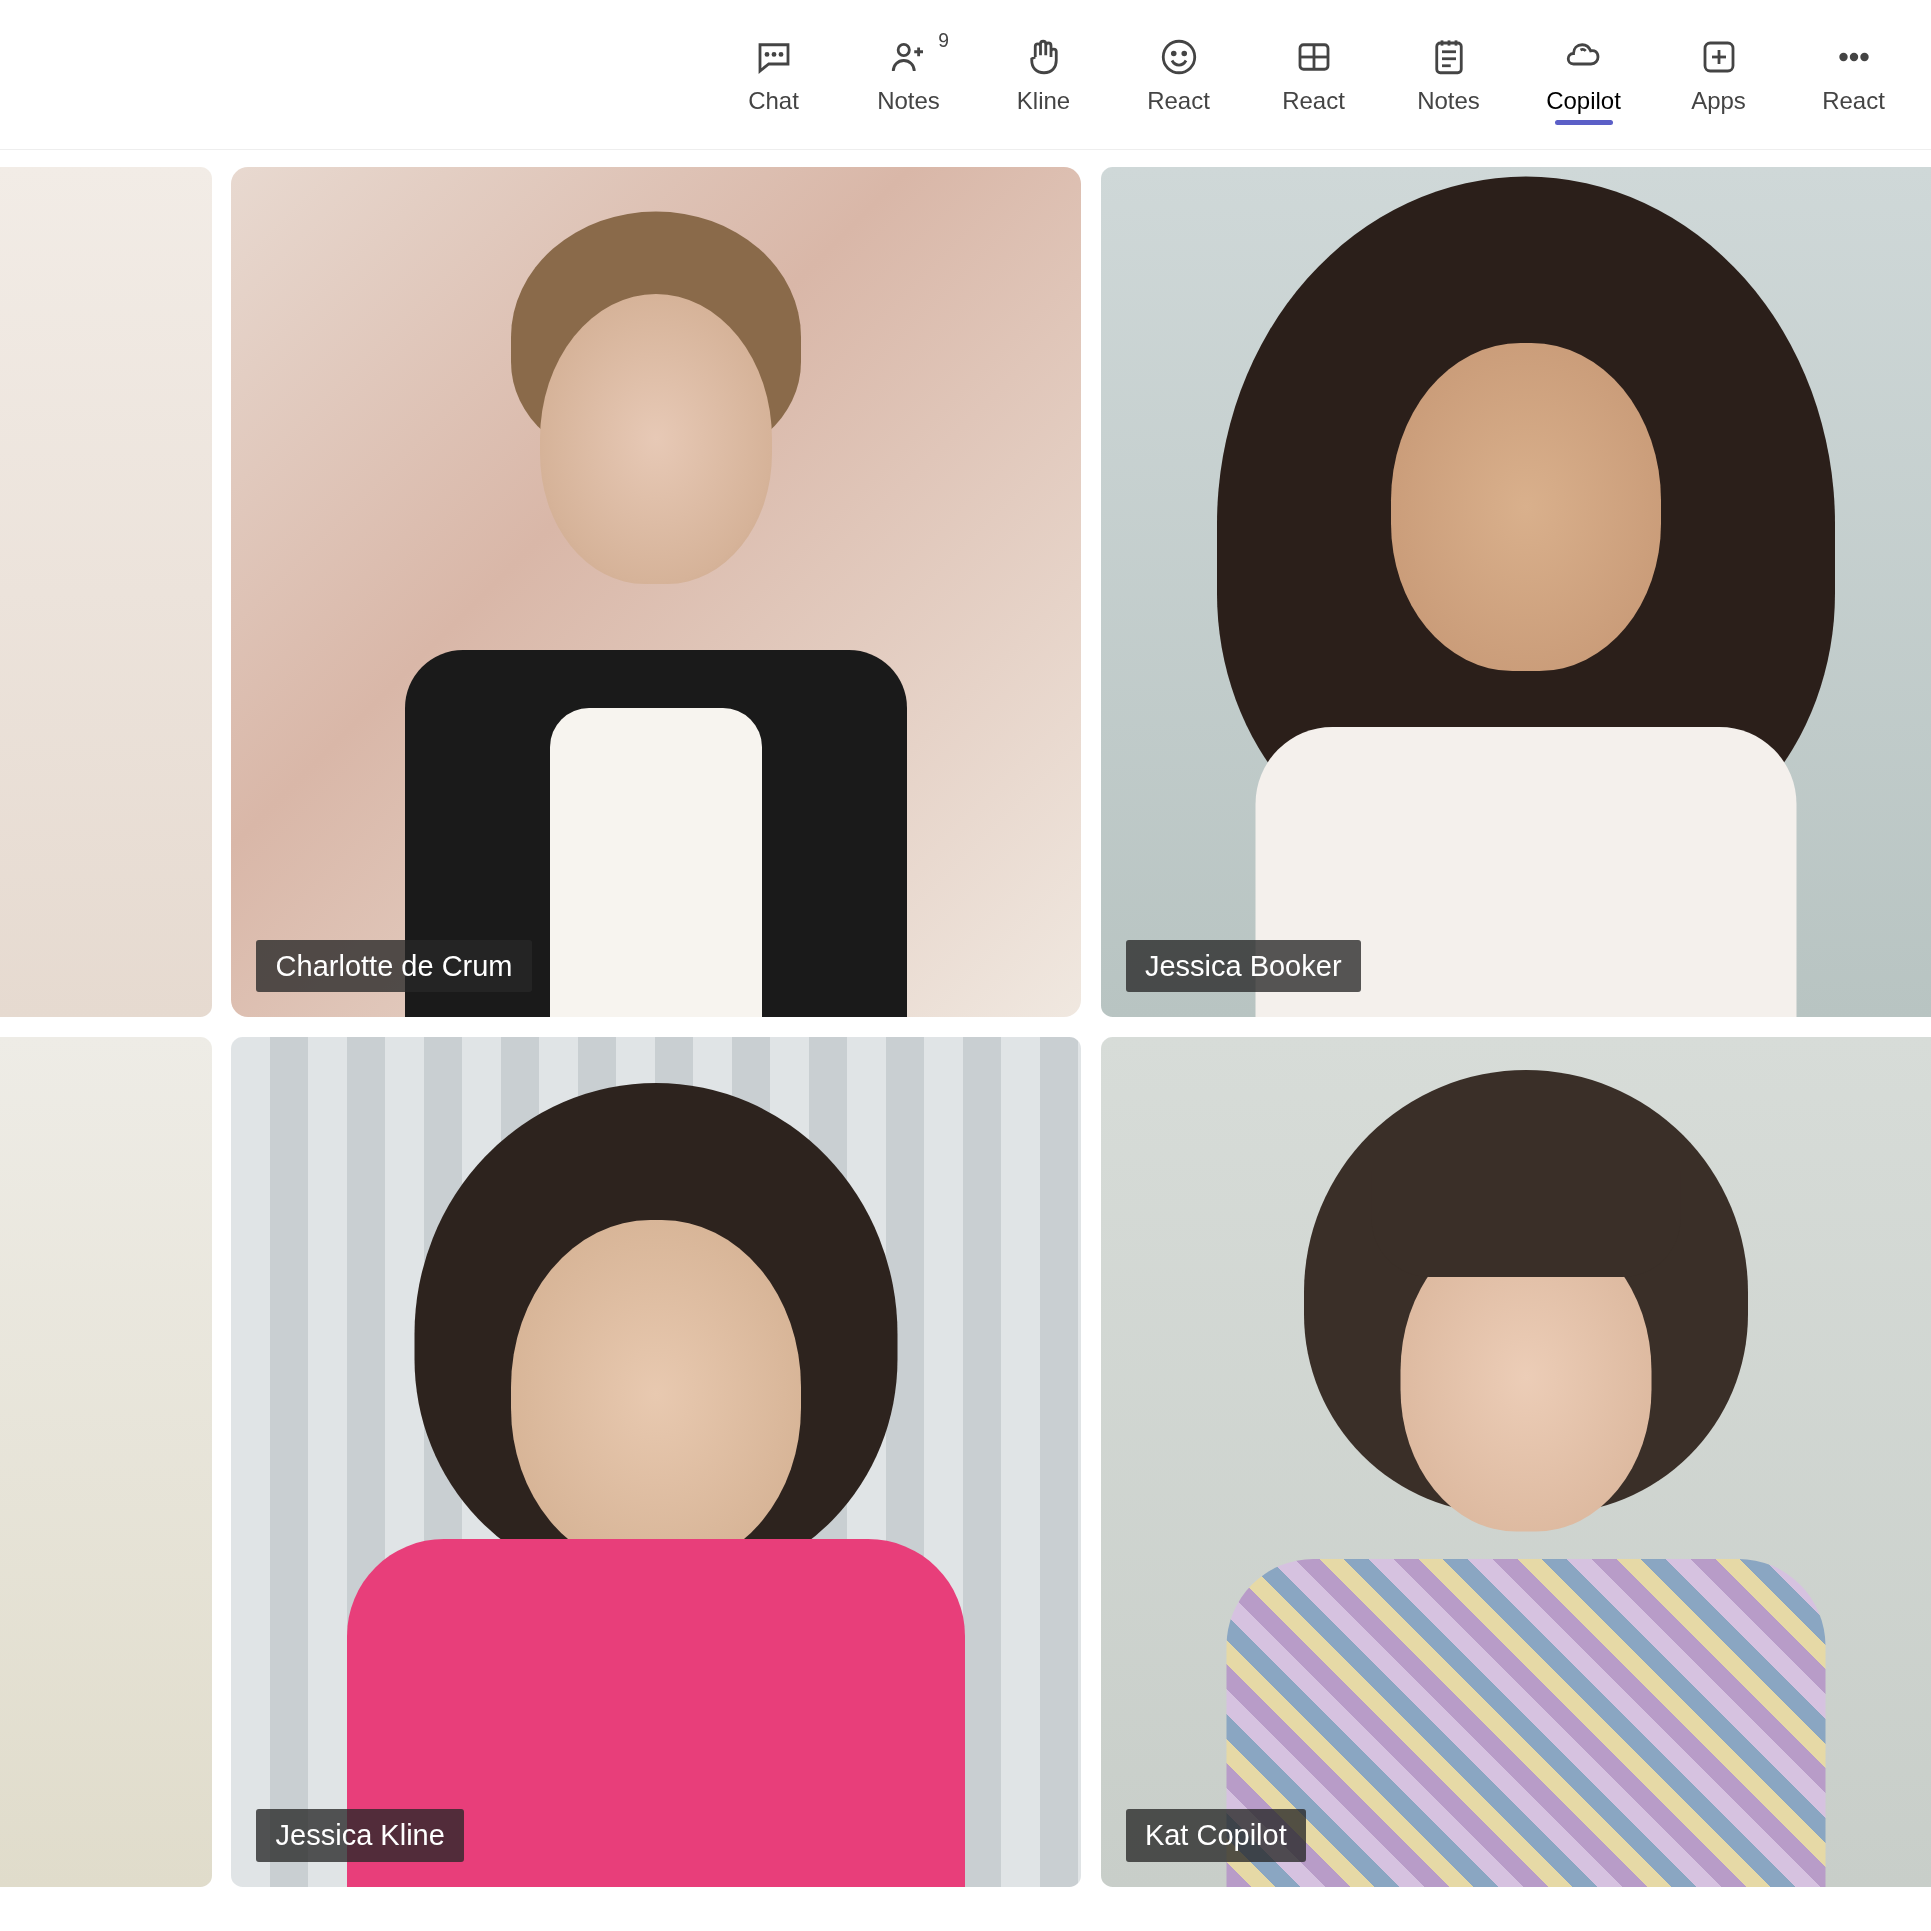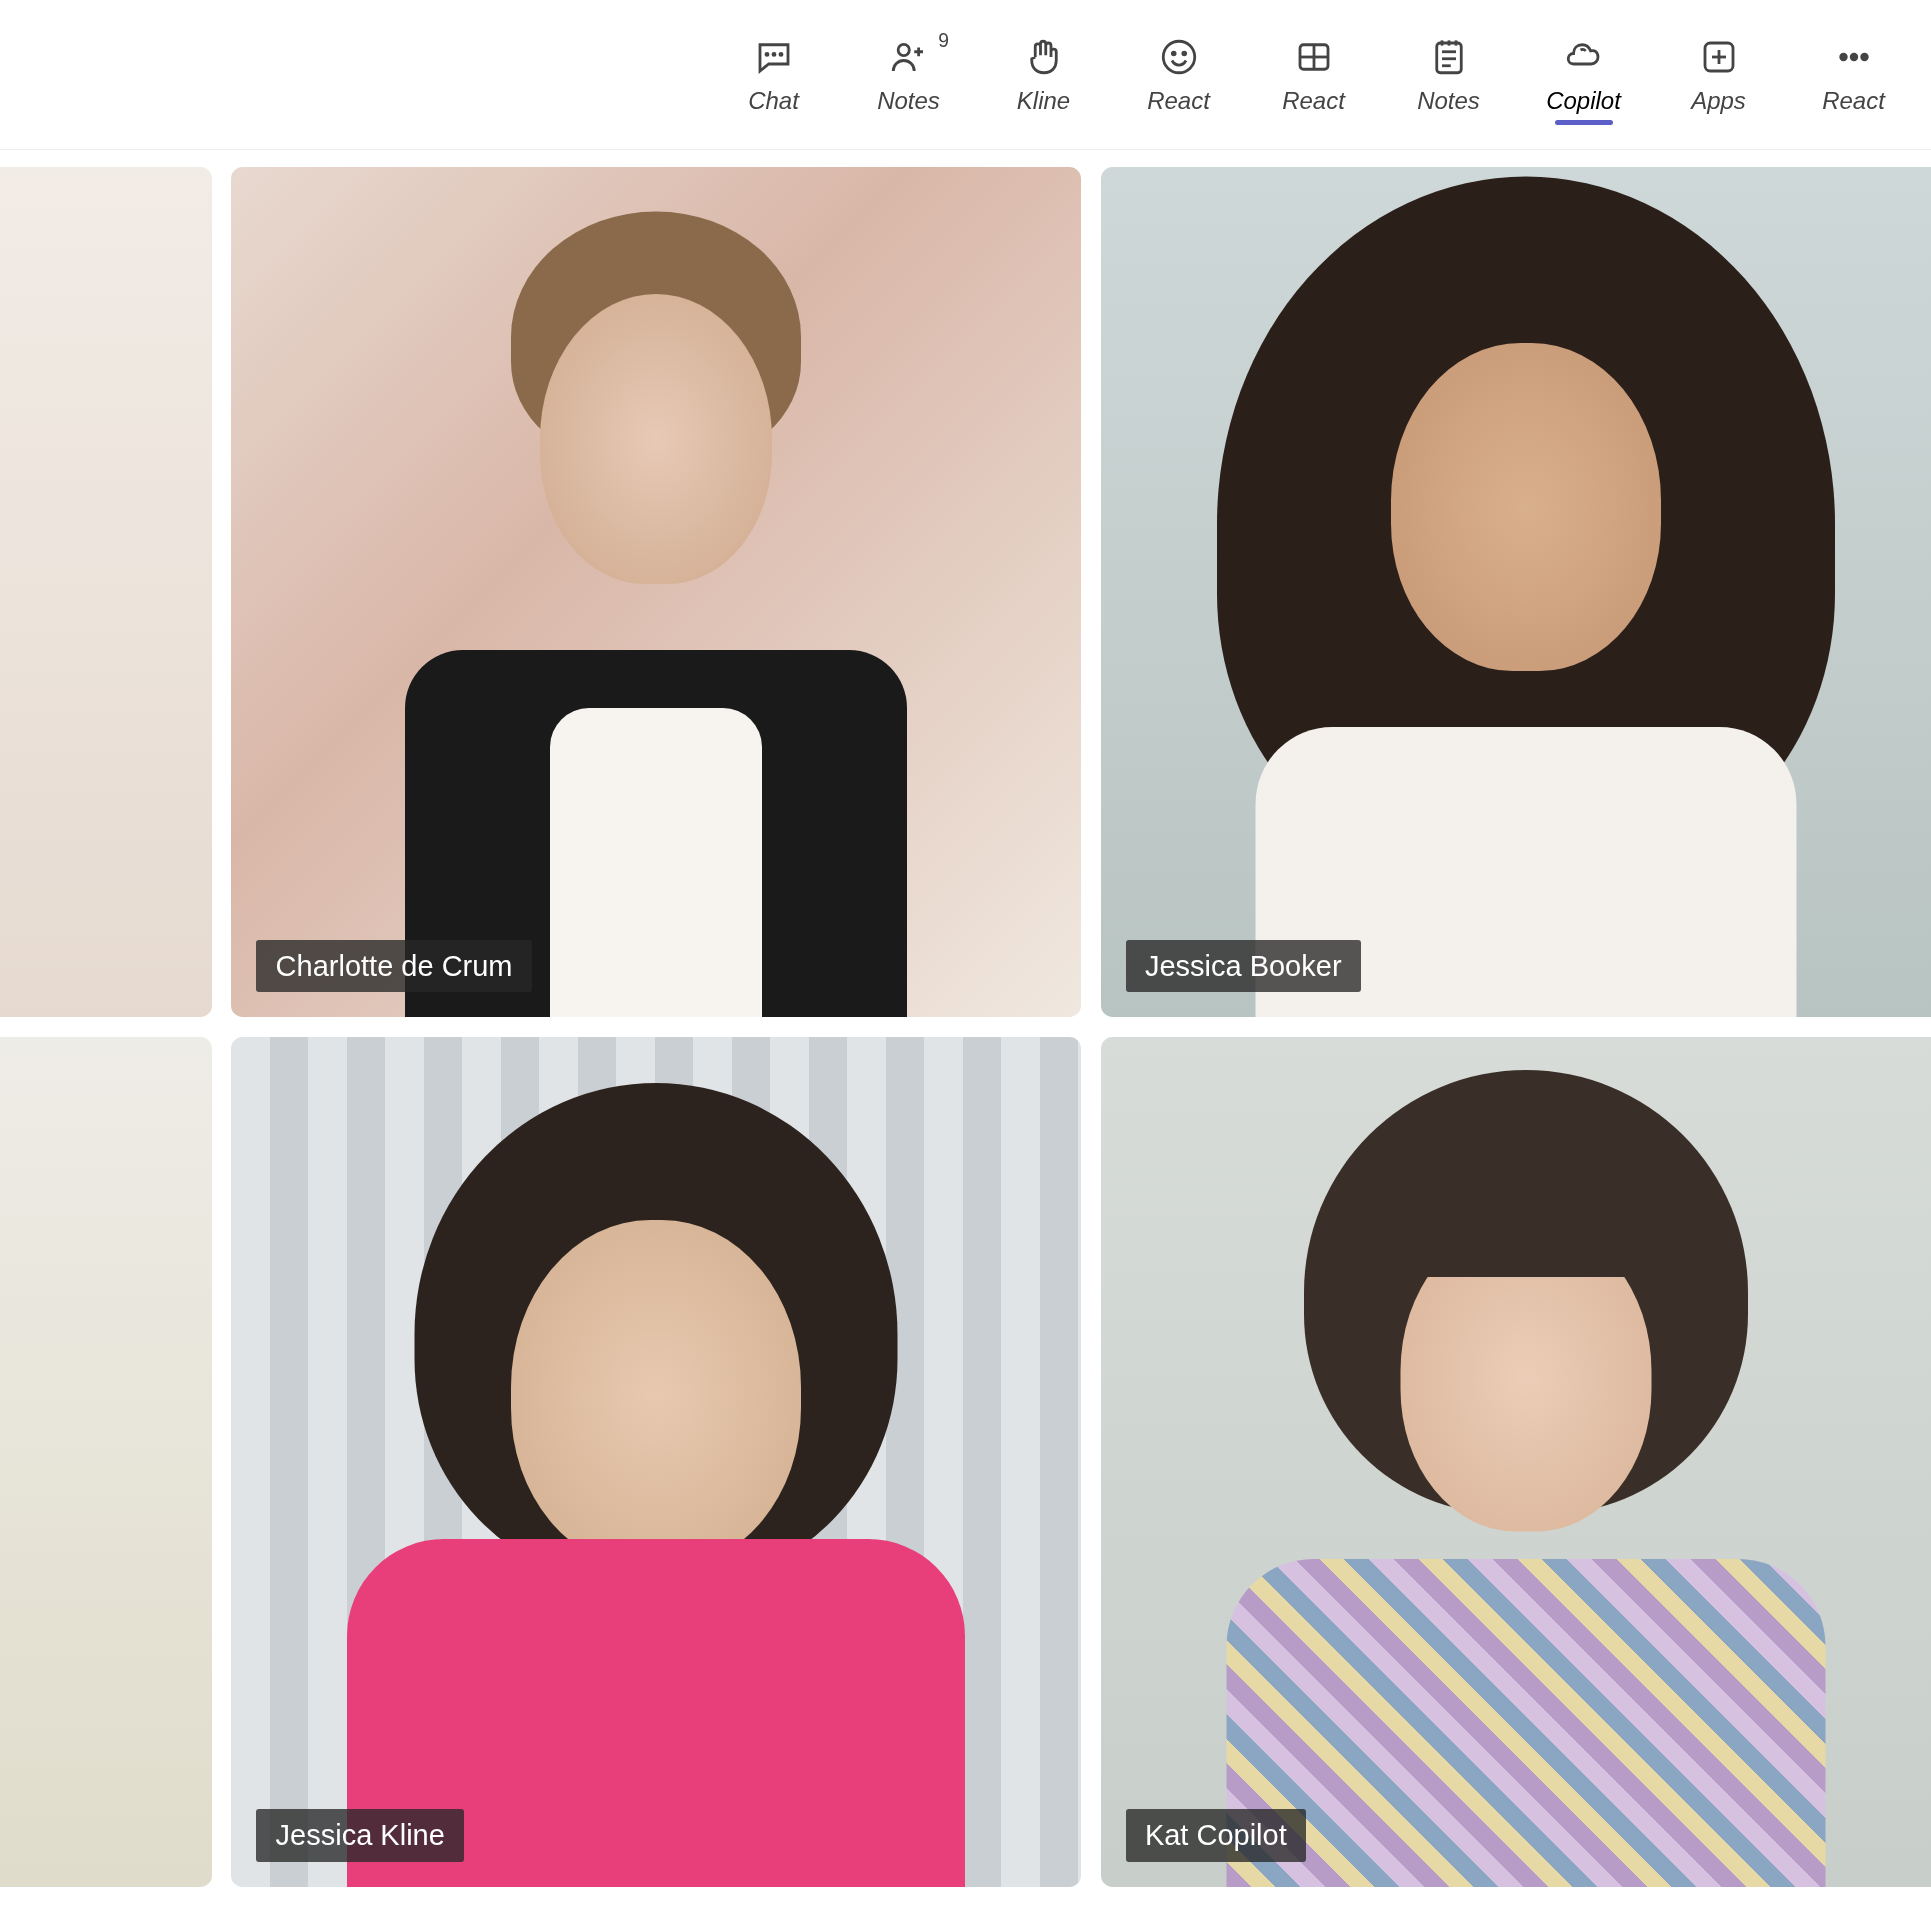--- a/index.html
+++ b/index.html
@@ -8,31 +8,31 @@
 
   
   .toolbar { height: 150px; background: #ffffff; display: flex; align-items: center; justify-content: flex-end; padding: 0 39px 0 0; border-bottom: 1px solid #eee; }
   .toolbar-items { display: flex; gap: 58px; align-items: flex-start; }
   .toolbar-btn { display: flex; flex-direction: column; align-items: center; justify-content: center; cursor: pointer; color: #444; font-size: 24px; gap: 7.7px; position: relative; min-width: 77px; }
   .toolbar-btn .ico { width: 46px; height: 46px; display: flex; align-items: center; justify-content: center; color: #444; position: relative; }
   .toolbar-btn svg { width: 42px; height: 42px; stroke: #444; fill: none; stroke-width: 1.6; }
   .toolbar-btn.active .lbl { color: #000000; }
   .toolbar-btn.active::after { content:""; position:absolute; bottom:-9.7px; width: 58px; height: 4.8px; background:#5b5fc7; border-radius: 2.9px; }
   .badge { position: absolute; top: -3.9px; right: -17.4px; font-size: 19.3px; color:#444; }
-  .toolbar-btn .lbl { white-space: nowrap; font-style: italic; }
+  .toolbar-btn .lbl { white-space: nowrap; }
 
   
   .stage { flex: 1; background: #ffffff; padding: 17.4px 0 0 0; }
   .grid { display: grid; grid-template-columns: 212px 850px 850px; grid-template-rows: 850px 850px; gap: 19.3px; justify-content: start; }
   .tile { position: relative; border-radius: 11.6px; overflow: hidden; background: #777; }
   .tile.partial { border-top-left-radius: 0; border-bottom-left-radius: 0; }
   .nametag { position: absolute; bottom: 25px; left: 25px; background: rgba(40,40,40,0.78); color: #fff; padding: 9.7px 19.3px; font-size: 29px; border-radius: 2.9px; font-weight: 400; }
 
   
-  .bg1 { background: linear-gradient(135deg,#e8d9d0 0%, #d9b7a8 40%, #f0e8e0 100%); }
+  .bg1 { background: linear-gradient(135deg,#e8d9d0 0%, #d9b7a8 40%, #f0e8e0 100%); border-radius: 17px; }
   .face1 { position:absolute; left:50%; top:32%; transform:translate(-50%,-50%); width:232px; height:290px; background: radial-gradient(ellipse at center,#e7c9b6 0%, #d6b399 70%, #c7a388 100%); border-radius: 50% 50% 45% 45%; }
   .hair1 { position:absolute; left:50%; top:20%; transform:translate(-50%,-50%); width:290px; height:251px; background:#8a6a4a; border-radius: 50% 50% 40% 40%; }
   .jacket1 { position:absolute; left:50%; bottom:0; transform:translateX(-50%); width:502px; height:367px; background:#1a1a1a; border-radius: 58px 58px 0 0; }
   .shirt1 { position:absolute; left:50%; bottom:0; transform:translateX(-50%); width:212px; height:309px; background:#f7f4ef; border-radius: 39px 39px 0 0; }
 
   .bg2 { background: linear-gradient(180deg,#cfd8d8 0%, #b8c4c2 100%); }
   .hair2 { position:absolute; left:50%; top:42%; transform:translate(-50%,-50%); width:618px; height:695px; background:#2b1f1a; border-radius: 50% 50% 40% 40%; }
   .face2 { position:absolute; left:50%; top:40%; transform:translate(-50%,-50%); width:270px; height:328px; background: radial-gradient(ellipse at center,#d9b08c 0%, #c99b78 80%); border-radius: 48% 48% 45% 45%; }
   .shirt2 { position:absolute; left:50%; bottom:0; transform:translateX(-50%); width:541px; height:290px; background:#f4f0ec; border-radius: 77px 77px 0 0; }
 

